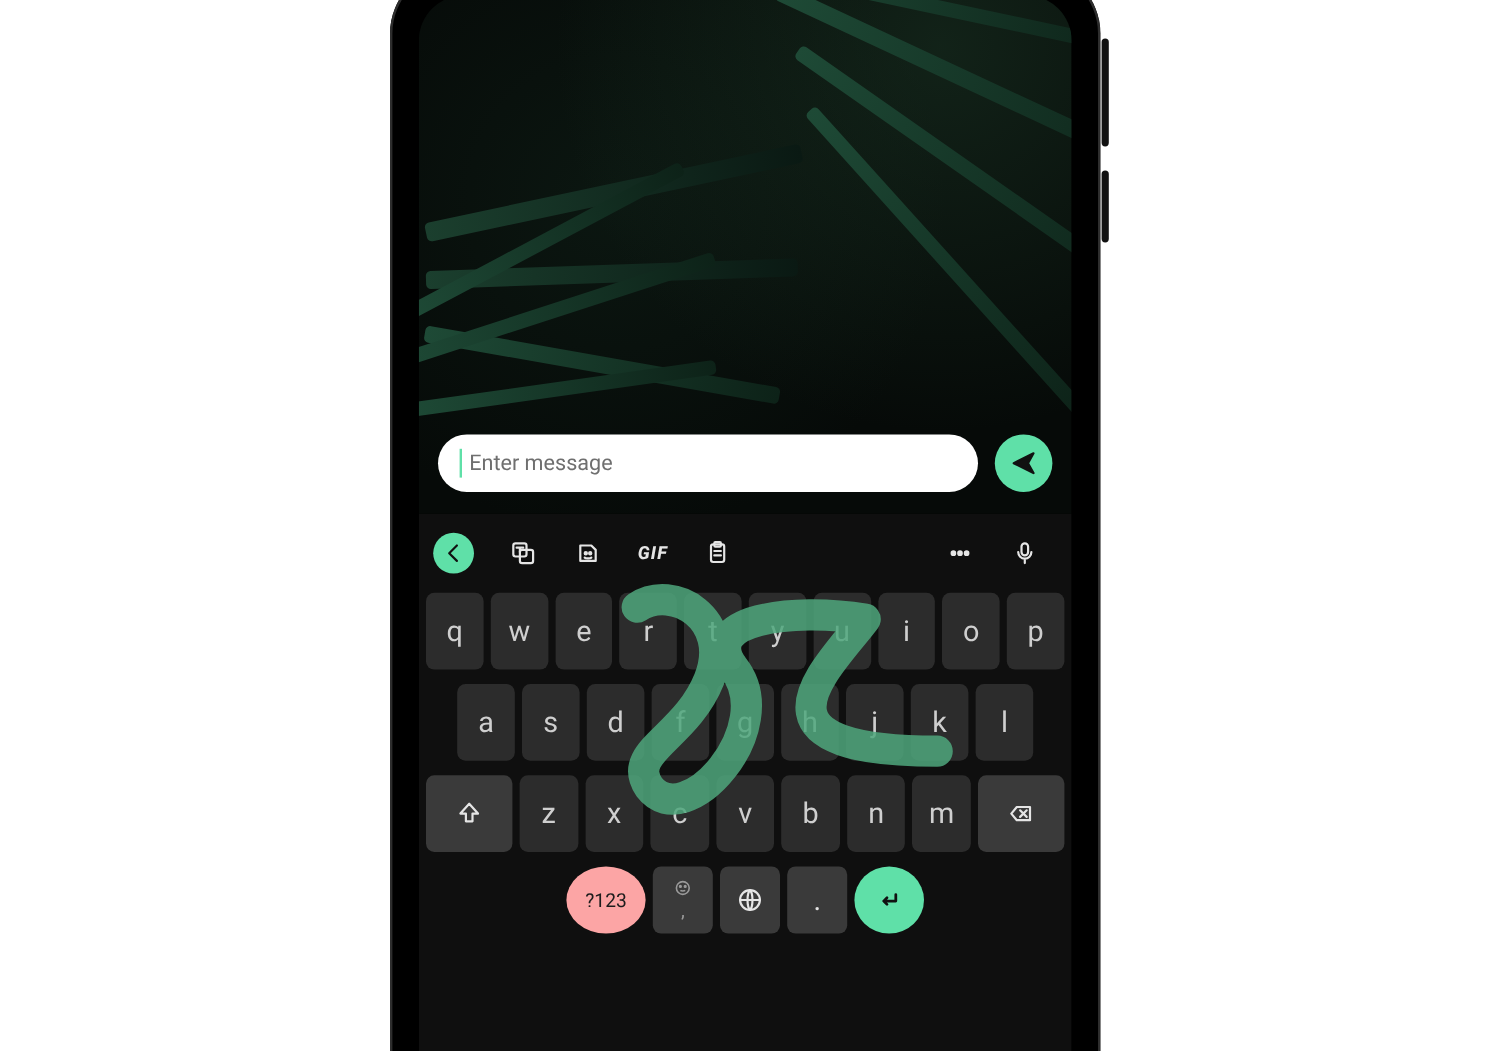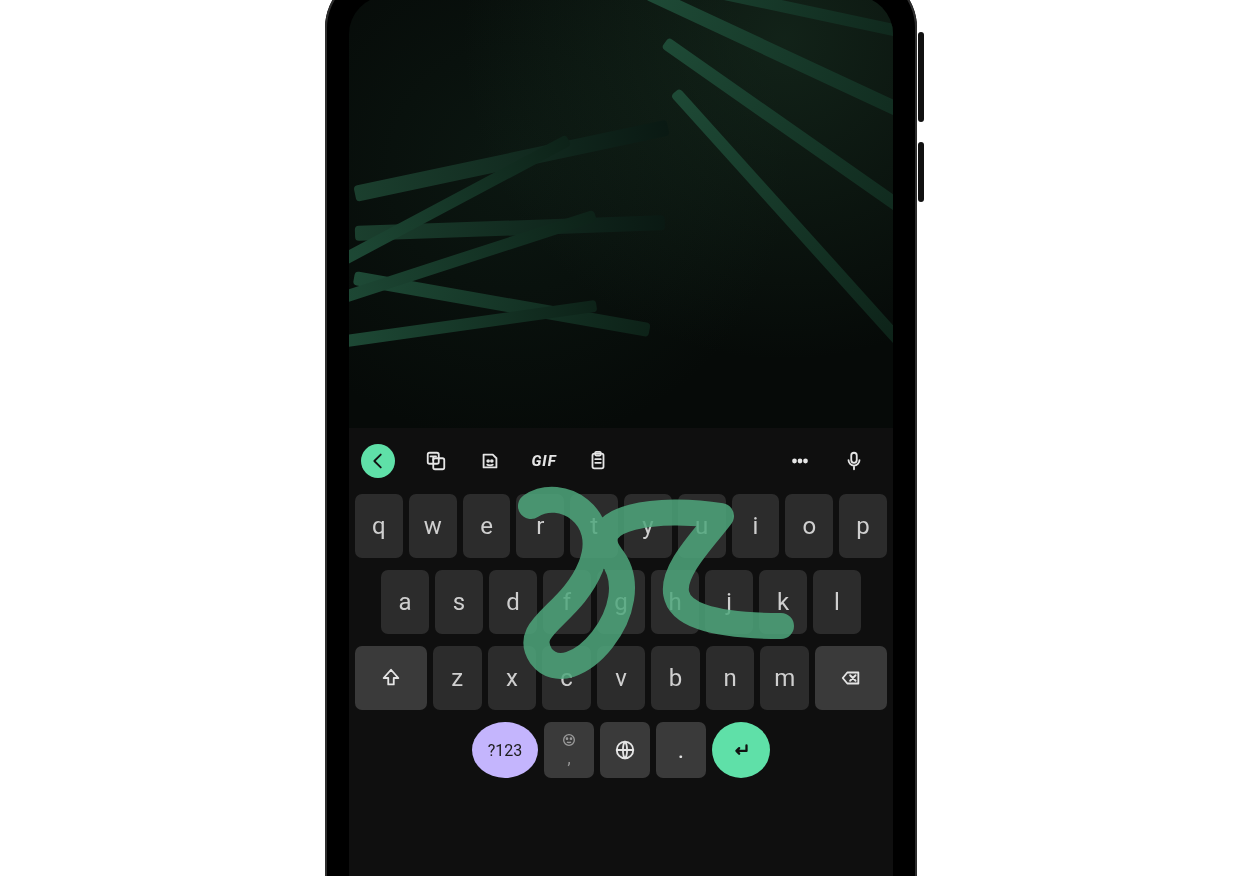--- a/index.html
+++ b/index.html
@@ -78,21 +78,21 @@
   .row{display:flex;gap:6px;justify-content:center}
   .key{
     background:var(--key-bg);color:var(--text);border-radius:7px;height:64px;
     display:flex;align-items:center;justify-content:center;font-size:24px;flex:1;
     min-width:0;user-select:none;
   }
   .row2{padding:0 26px}
   .key.util{background:var(--key-util);color:#e2e2e2}
   .key.shift,.key.back{flex:0 0 72px}
   .row4 .key{height:56px}
-  .key.nums{flex:0 0 66px;border-radius:50%;background:#c4b5fd;color:#1c1c1c;font-size:16px;height:56px}
+  .key.nums{flex:0 0 66px;border-radius:50%;background:#fca5a5;color:#1c1c1c;font-size:16px;height:56px}
   .key.emoji{flex:0 0 50px;font-size:14px;color:var(--text-dim);flex-direction:column;gap:1px}
   .key.emoji .sub{font-size:16px}
   .key.globe{flex:0 0 50px}
   .key.space{flex:1;font-size:15px;letter-spacing:1px;color:var(--text-dim)}
   .key.dot{flex:0 0 50px}
   .key.enter{flex:0 0 58px;border-radius:50%;background:var(--accent);color:#111;height:56px}
   
   .swipe{
     position:absolute;pointer-events:none;left:50%;top:480px;transform:translateX(-50%);
     width:420px;height:260px;
@@ -113,20 +113,31 @@
       <div class="leaf l2"></div>
       <div class="leaf l3"></div>
       <div class="leaf l4"></div>
       <div class="leaf l5"></div>
       <div class="leaf l6"></div>
       <div class="leaf l7"></div>
       <div class="leaf l8"></div>
       <div class="leaf l9"></div>
       <div class="leaf l10"></div>
 
+      <div class="compose">
+        <div class="msg-input">
+          <div class="caret"></div>
+          <span>Enter message</span>
+        </div>
+        <div class="send">
+          <svg class="svg-ico" viewBox="0 0 24 24">
+              <path d="M3 12l18-9-5 9 5 9z" fill="#111" stroke="#111"></path>
+            </svg>
+        </div>
+      </div>
     </div>
 
     <div class="kb">
       <div class="sugg">
         <div class="chip">
           <svg class="svg-ico" viewBox="0 0 24 24" style="stroke:#111">
               <path d="M15 5l-7 7 7 7"></path>
             </svg>
         </div>
         <div class="ico">

